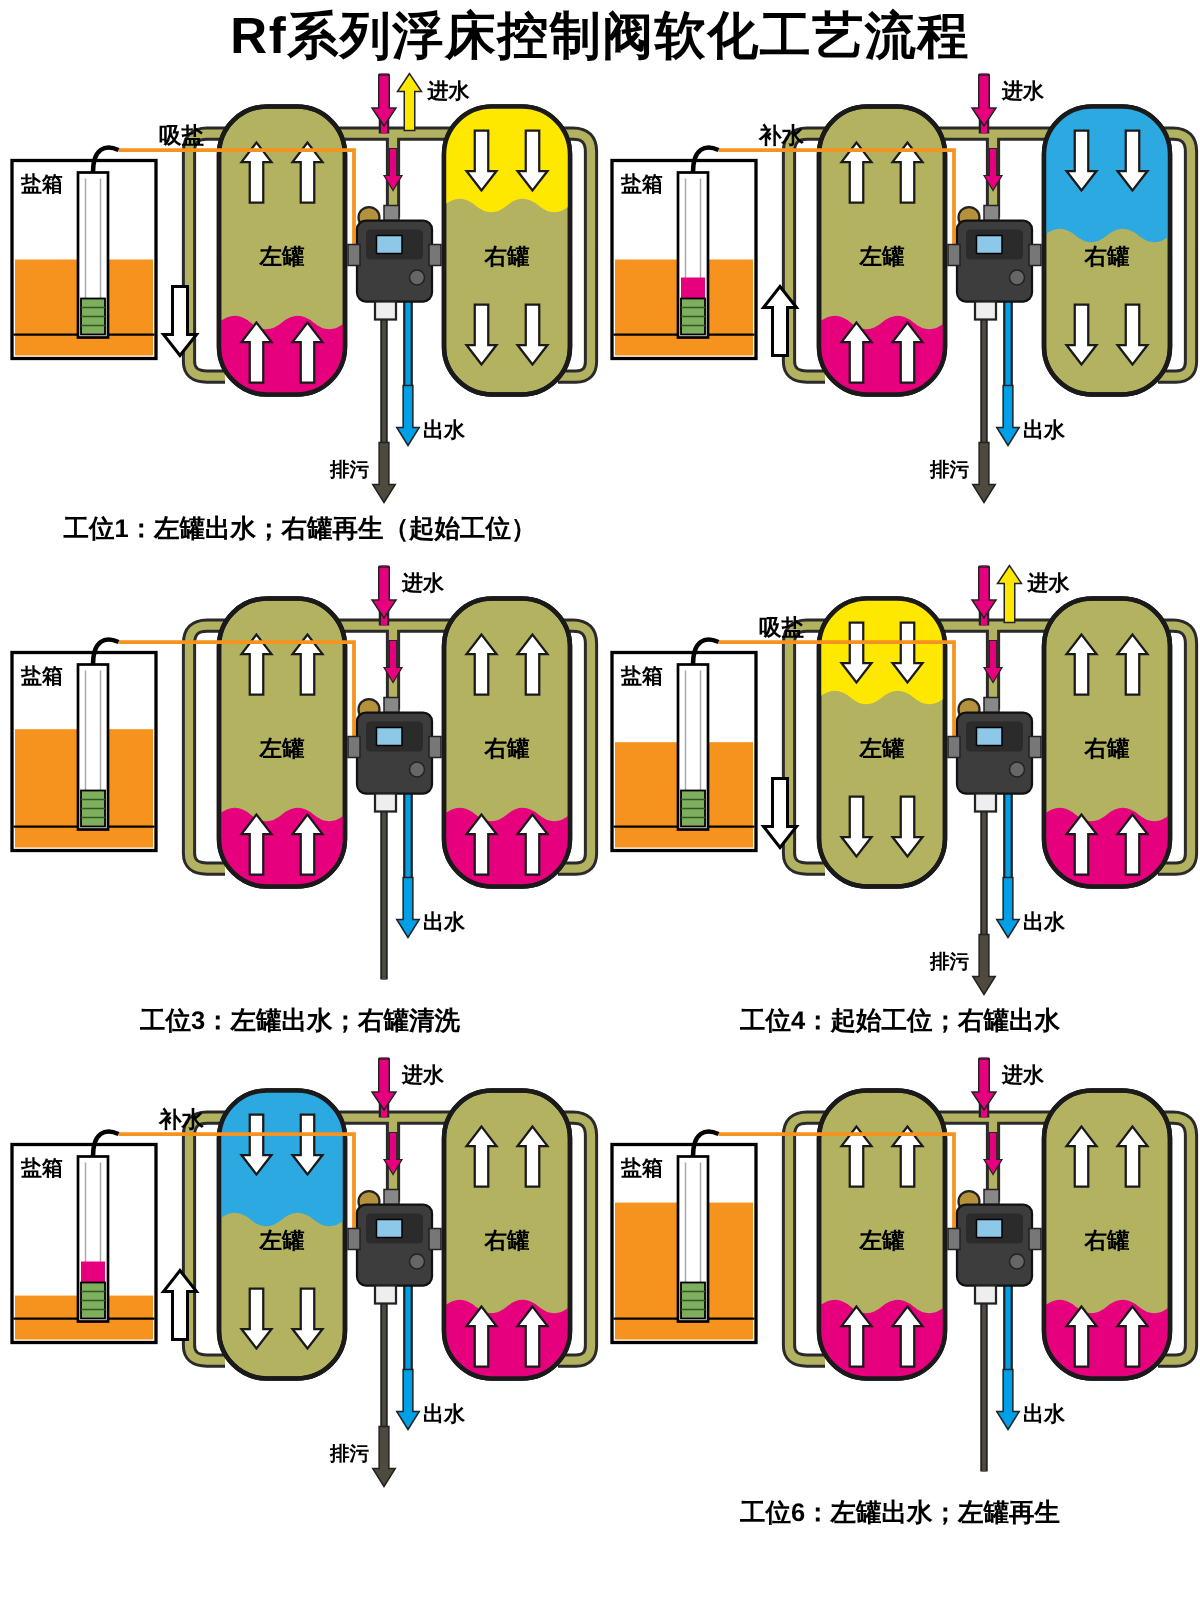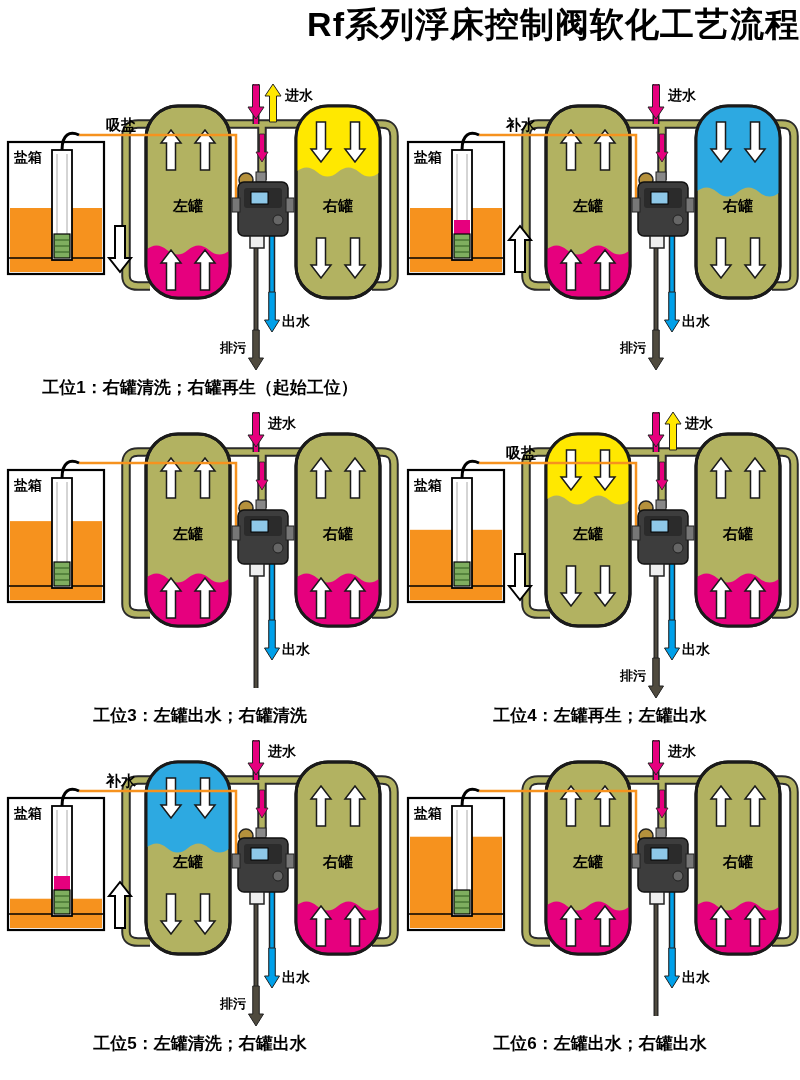--- a/index.html
+++ b/index.html
@@ -1,20 +1,20 @@
 <!DOCTYPE html>
 <html><head>
 <meta charset="utf-8">
 <style>
   *{margin:0;padding:0;box-sizing:border-box}
   html,body{width:800px;height:1080px;background:#fff;overflow:hidden;
     font-family:"Liberation Sans","DejaVu Sans",sans-serif;}
   header{padding-top:4px}
-  .title{text-align:right;font-size:34px;font-weight:bold;line-height:1.2;letter-spacing:1px;color:#000}
-  .grid{display:grid;grid-template-columns:400px 400px;margin-top:35px;}
+  .title{text-align:center;font-size:34px;font-weight:bold;line-height:1.2;letter-spacing:1px;color:#000}
+  .grid{display:grid;grid-template-columns:400px 400px;}
   .cell{width:400px;height:328px;display:flex;flex-direction:column;align-items:center}
   .cell svg{width:400px;height:296px;display:block}
   .caption{font-size:17px;font-weight:bold;color:#000;text-align:center;margin-top:0;white-space:nowrap}
   svg text{font-family:"Liberation Sans","DejaVu Sans",sans-serif;font-weight:bold;fill:#000}
 </style>
 </head>
 <body>
 
 <header>
   <div class="title">Rf系列浮床控制阀软化工艺流程</div>
@@ -102,21 +102,21 @@
 
     <rect x="54" y="154" width="16" height="24" fill="#7fae5f" stroke="#000" stroke-width="1.2"></rect>
     <line x1="54" y1="160" x2="70" y2="160" stroke="#2f5a1f" stroke-width="1"></line>
     <line x1="54" y1="166" x2="70" y2="166" stroke="#2f5a1f" stroke-width="1"></line>
     <line x1="54" y1="172" x2="70" y2="172" stroke="#2f5a1f" stroke-width="1"></line>
     <text x="14" y="82" font-size="14">盐箱</text>
   </g>
     <path d="M120,192 L109,178 L115,178 L115,146 L125,146 L125,178 L131,178 Z" fill="#fff" stroke="#000" stroke-width="2"></path>
     <text x="106" y="50" font-size="15">吸盐</text>
   </svg>
-      <div class="caption">工位1：右罐清洗；右罐再生（起始工位）</div>
+      <div class="caption">工位1：左罐出水；右罐再生（起始工位）</div>
     </div>
     <div class="cell">
       <svg viewBox="0 0 400 296">
     <g>
           <path d="M150,206 L138,206 Q126,206 126,196 L126,56 Q126,44 138,44 L382,44 Q394,44 394,56 L394,196 Q394,206 384,206 L372,206" fill="none" stroke="#2a2a2a" stroke-width="9.5"></path>
           <path d="M188,44 L188,32" fill="none" stroke="#2a2a2a" stroke-width="9.5"></path>
           <path d="M338,44 L338,32" fill="none" stroke="#2a2a2a" stroke-width="9.5"></path>
           <path d="M262,44 L262,100" fill="none" stroke="#2a2a2a" stroke-width="9.5"></path>
           <path d="M150,206 L138,206 Q126,206 126,196 L126,56 Q126,44 138,44 L382,44 Q394,44 394,56 L394,196 Q394,206 384,206 L372,206" fill="none" stroke="#b2b261" stroke-width="5.5"></path>
           <path d="M188,44 L188,32" fill="none" stroke="#b2b261" stroke-width="5.5"></path>
@@ -368,21 +368,21 @@
 
     <rect x="54" y="154" width="16" height="24" fill="#7fae5f" stroke="#000" stroke-width="1.2"></rect>
     <line x1="54" y1="160" x2="70" y2="160" stroke="#2f5a1f" stroke-width="1"></line>
     <line x1="54" y1="166" x2="70" y2="166" stroke="#2f5a1f" stroke-width="1"></line>
     <line x1="54" y1="172" x2="70" y2="172" stroke="#2f5a1f" stroke-width="1"></line>
     <text x="14" y="82" font-size="14">盐箱</text>
   </g>
     <path d="M120,192 L109,178 L115,178 L115,146 L125,146 L125,178 L131,178 Z" fill="#fff" stroke="#000" stroke-width="2"></path>
     <text x="106" y="50" font-size="15">吸盐</text>
   </svg>
-      <div class="caption">工位4：左罐再生；左罐出水</div>
+      <div class="caption">工位4：起始工位；右罐出水</div>
     </div>
     <div class="cell">
       <svg viewBox="0 0 400 296">
     <g>
           <path d="M150,206 L138,206 Q126,206 126,196 L126,56 Q126,44 138,44 L382,44 Q394,44 394,56 L394,196 Q394,206 384,206 L372,206" fill="none" stroke="#2a2a2a" stroke-width="9.5"></path>
           <path d="M188,44 L188,32" fill="none" stroke="#2a2a2a" stroke-width="9.5"></path>
           <path d="M338,44 L338,32" fill="none" stroke="#2a2a2a" stroke-width="9.5"></path>
           <path d="M262,44 L262,100" fill="none" stroke="#2a2a2a" stroke-width="9.5"></path>
           <path d="M150,206 L138,206 Q126,206 126,196 L126,56 Q126,44 138,44 L382,44 Q394,44 394,56 L394,196 Q394,206 384,206 L372,206" fill="none" stroke="#b2b261" stroke-width="5.5"></path>
           <path d="M188,44 L188,32" fill="none" stroke="#b2b261" stroke-width="5.5"></path>
@@ -458,21 +458,20 @@
     <rect x="54" y="140" width="16" height="38" fill="#e6007e"></rect>
     <rect x="54" y="154" width="16" height="24" fill="#7fae5f" stroke="#000" stroke-width="1.2"></rect>
     <line x1="54" y1="160" x2="70" y2="160" stroke="#2f5a1f" stroke-width="1"></line>
     <line x1="54" y1="166" x2="70" y2="166" stroke="#2f5a1f" stroke-width="1"></line>
     <line x1="54" y1="172" x2="70" y2="172" stroke="#2f5a1f" stroke-width="1"></line>
     <text x="14" y="82" font-size="14">盐箱</text>
   </g>
     <path d="M120,146 L109,160 L115,160 L115,192 L125,192 L125,160 L131,160 Z" fill="#fff" stroke="#000" stroke-width="2"></path>
     <text x="106" y="50" font-size="15">补水</text>
   </svg>
-      <div class="caption">工位5：左罐清洗；右罐出水</div>
     </div>
     <div class="cell">
       <svg viewBox="0 0 400 296">
     <g>
           <path d="M150,206 L138,206 Q126,206 126,196 L126,56 Q126,44 138,44 L382,44 Q394,44 394,56 L394,196 Q394,206 384,206 L372,206" fill="none" stroke="#2a2a2a" stroke-width="9.5"></path>
           <path d="M188,44 L188,32" fill="none" stroke="#2a2a2a" stroke-width="9.5"></path>
           <path d="M338,44 L338,32" fill="none" stroke="#2a2a2a" stroke-width="9.5"></path>
           <path d="M262,44 L262,100" fill="none" stroke="#2a2a2a" stroke-width="9.5"></path>
           <path d="M150,206 L138,206 Q126,206 126,196 L126,56 Q126,44 138,44 L382,44 Q394,44 394,56 L394,196 Q394,206 384,206 L372,206" fill="none" stroke="#b2b261" stroke-width="5.5"></path>
           <path d="M188,44 L188,32" fill="none" stroke="#b2b261" stroke-width="5.5"></path>
@@ -545,15 +544,15 @@
     <line x1="67" y1="74" x2="67" y2="176" stroke="#aaa" stroke-width="1"></line>
 
     <rect x="54" y="154" width="16" height="24" fill="#7fae5f" stroke="#000" stroke-width="1.2"></rect>
     <line x1="54" y1="160" x2="70" y2="160" stroke="#2f5a1f" stroke-width="1"></line>
     <line x1="54" y1="166" x2="70" y2="166" stroke="#2f5a1f" stroke-width="1"></line>
     <line x1="54" y1="172" x2="70" y2="172" stroke="#2f5a1f" stroke-width="1"></line>
     <text x="14" y="82" font-size="14">盐箱</text>
   </g>
 
   </svg>
-      <div class="caption">工位6：左罐出水；右罐出水</div>
+      <div class="caption">工位6：左罐出水；左罐再生</div>
     </div>
   </main>
 
 </body></html>

